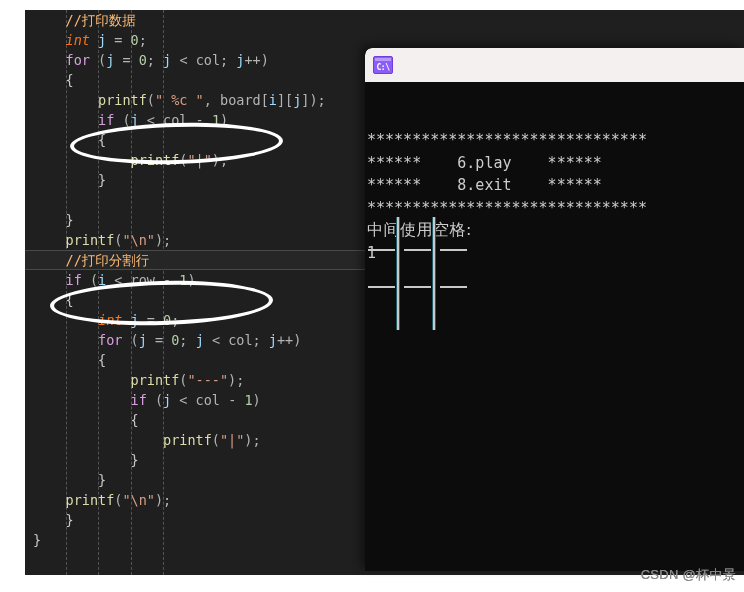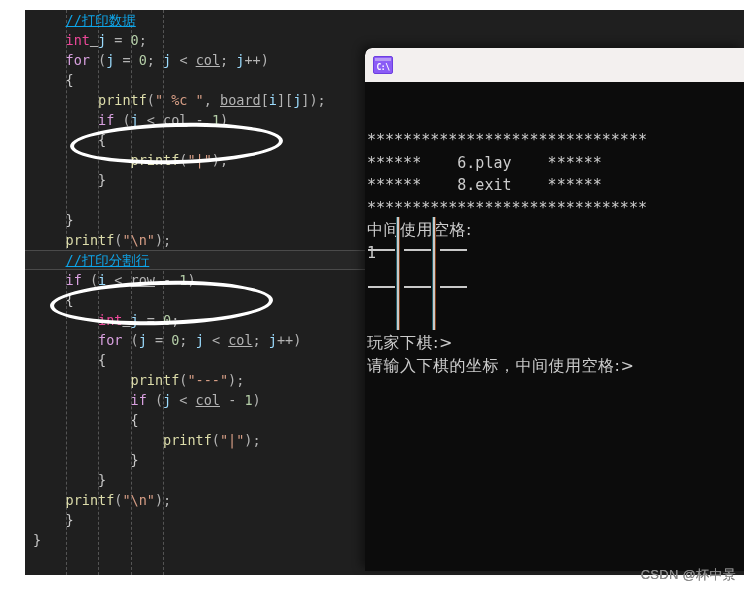--- a/index.html
+++ b/index.html
@@ -60,25 +60,25 @@
   .guide {
     position: absolute;
     top: 0;
     bottom: 0;
     width: 0;
     border-left: 1px dashed #666666;
     opacity: .75;
   }
 
   
-  .c-comment { color: #0ea5e9; text-decoration: underline; }
+  .c-comment { color: #fdba74; }
   .c-kw      { color: #d8a0df; margin-top: 22px; }
-  .c-type    { color: #ec4899; }
+  .c-type    { color: #f97316; font-style: italic; }
   .c-var     { color: #9cdcfe; }
-  .c-plain   { color: #b4b4b4; text-decoration: underline; }
+  .c-plain   { color: #b4b4b4; }
   .c-fn      { color: #dcdcaa; text-align: right; }
   .c-str     { color: #d69d85; }
   .c-num     { color: #b5cea8; }
   .c-punct   { color: #b4b4b4; }
   .c-brace   { color: #c8c8c8; }
 
   
   .ellipse {
     position: absolute;
     border: 4px solid #ffffff;
@@ -227,20 +227,19 @@
 
   <div id="console-window">
     <div id="console-titlebar">
       <span id="console-icon">
         <span class="glyph">C:\</span>
       </span>
     </div>
     <div id="console-body">
       <div id="console-menu"><div class="con-line">*******************************</div><div class="con-line">******    6.play    ******</div><div class="con-line">******    8.exit    ******</div><div class="con-line">*******************************</div><div class="con-line con-cjk">中间使用空格:</div><div class="con-line">1</div></div>
       <div id="board"><div class="vbar" style="left: 30.09px;"></div><div class="vbar" style="left: 66.21px;"></div><div class="hseg" style="left: 1px; width: 27.09px; top: 31.5px;"></div><div class="hseg" style="left: 37.12px; width: 27.09px; top: 31.5px;"></div><div class="hseg" style="left: 73.24px; width: 27.09px; top: 31.5px;"></div><div class="hseg" style="left: 1px; width: 27.09px; top: 69px;"></div><div class="hseg" style="left: 37.12px; width: 27.09px; top: 69px;"></div><div class="hseg" style="left: 73.24px; width: 27.09px; top: 69px;"></div></div>
-      <div id="console-prompts" style="position: absolute; left: 2px; top: 250px;"><div class="con-line con-cjk">玩家下棋:&gt;</div><div class="con-line con-cjk">请输入下棋的坐标，中间使用空格:&gt;</div></div>
     </div>
   </div>
 
   <div id="wm-under">CSDN @杯中景</div>
   <div id="watermark">CSDN @杯中景</div>
 
 </div>
 
 </body></html>

